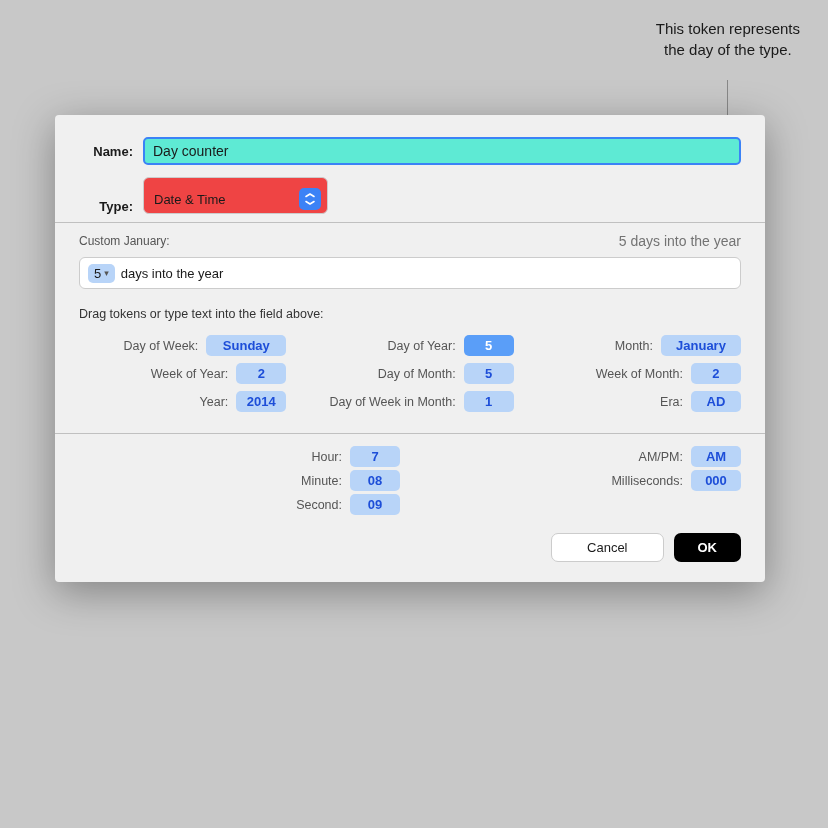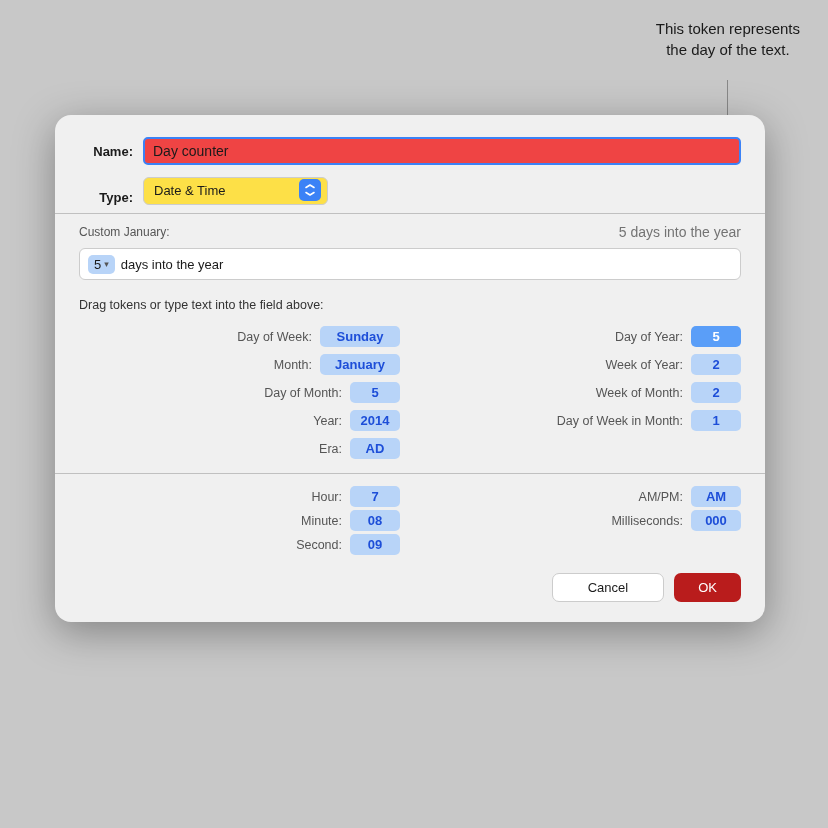--- a/index.html
+++ b/index.html
@@ -30,21 +30,21 @@
       height: 330px;
       background: #888;
     }
 
     .dialog {
       position: absolute;
       top: 115px;
       left: 55px;
       width: 710px;
       background: #f0f0f0;
-      border-radius: 16px;
+      border-radius: 4px;
       box-shadow: 0 10px 40px rgba(0,0,0,0.35);
       padding: 22px 24px 20px 24px;
     }
 
     
     .name-row {
       display: flex;
       align-items: center;
       margin-bottom: 12px;
     }
@@ -54,40 +54,40 @@
       color: #1a1a1a;
       min-width: 54px;
       text-align: right;
       margin-right: 10px;
     }
     .name-input {
       flex: 1;
       height: 28px;
       border: 2px solid #3b82f6;
       border-radius: 5px;
-      background: #ef4444;
+      background: #5eead4;
       padding: 0 8px;
       font-size: 14px;
       color: #1a1a1a;
       outline: none;
     }
 
     
     .type-row {
       display: flex;
       align-items: flex-end;
       margin-bottom: 8px;
     }
     .type-select-wrapper {
       display: flex;
       align-items: center;
-      background: #fde047;
+      background: #ef4444;
       border: 1px solid #ccc;
       border-radius: 6px;
-      padding: 1px 6px 3px 10px;
+      padding: 10px 6px 3px 10px;
       min-width: 185px;
     }
     .type-select-text {
       font-size: 13px;
       color: #1a1a1a;
       flex: 1;
     }
     .type-chevron {
       width: 22px;
       height: 22px;
@@ -162,21 +162,21 @@
     
     .drag-instruction {
       font-size: 12.5px;
       color: #333;
       margin: 10px 0 14px 0;
     }
 
     
     .tokens-section {
       display: grid;
-      grid-template-columns: 1fr 1fr;
+      grid-template-columns: 1fr 1fr 1fr;
       gap: 7px 20px;
       margin-bottom: 0;
     }
     .token-row {
       display: flex;
       align-items: center;
       justify-content: flex-end;
       gap: 8px;
     }
     .token-row-label {
@@ -227,33 +227,33 @@
       border-radius: 7px;
       background: white;
       font-size: 13px;
       cursor: pointer;
       color: #1a1a1a;
     }
     .btn-ok {
       padding: 6px 24px;
       border: none;
       border-radius: 7px;
-      background: #b91c1c;
+      background: #000000;
       color: white;
       font-size: 13px;
-      font-weight: 400;
+      font-weight: 700;
       cursor: pointer;
     }
   </style>
 </head>
 <body>
 
 <div class="tooltip-text">
   <span>This token represents</span><br>
-  <span>the day of the text.</span>
+  <span>the day of the type.</span>
 </div>
 
 <div class="connector-line"></div>
 
 <div class="dialog">
 
   <div class="name-row">
     <span class="field-label">Name:</span>
     <input class="name-input" type="text" value="Day counter" style="">
   </div>

